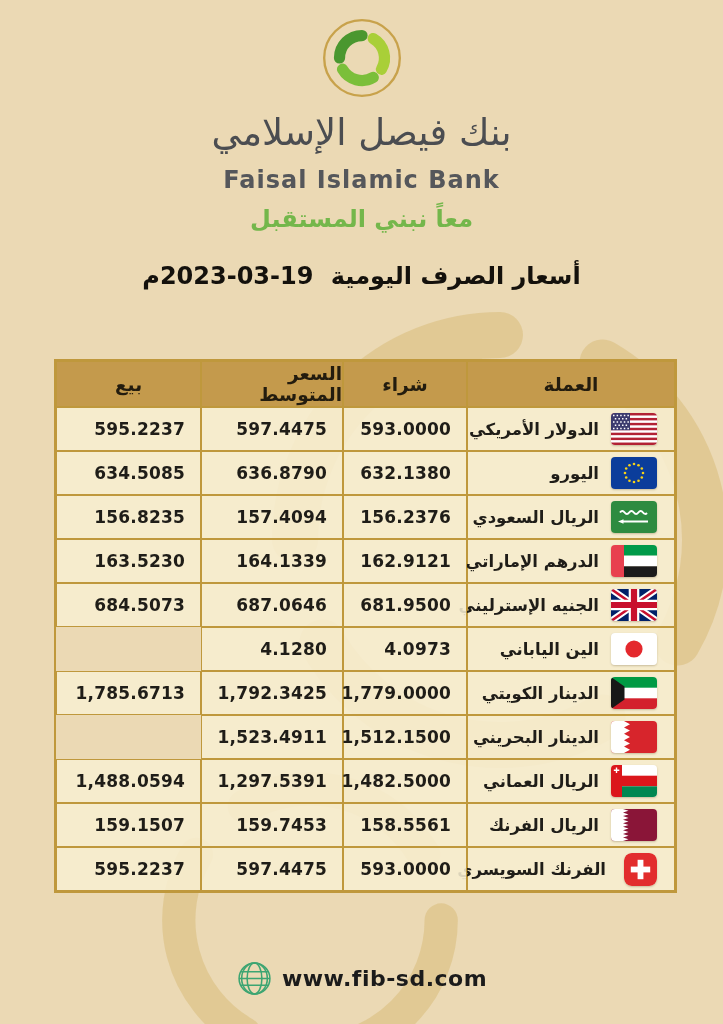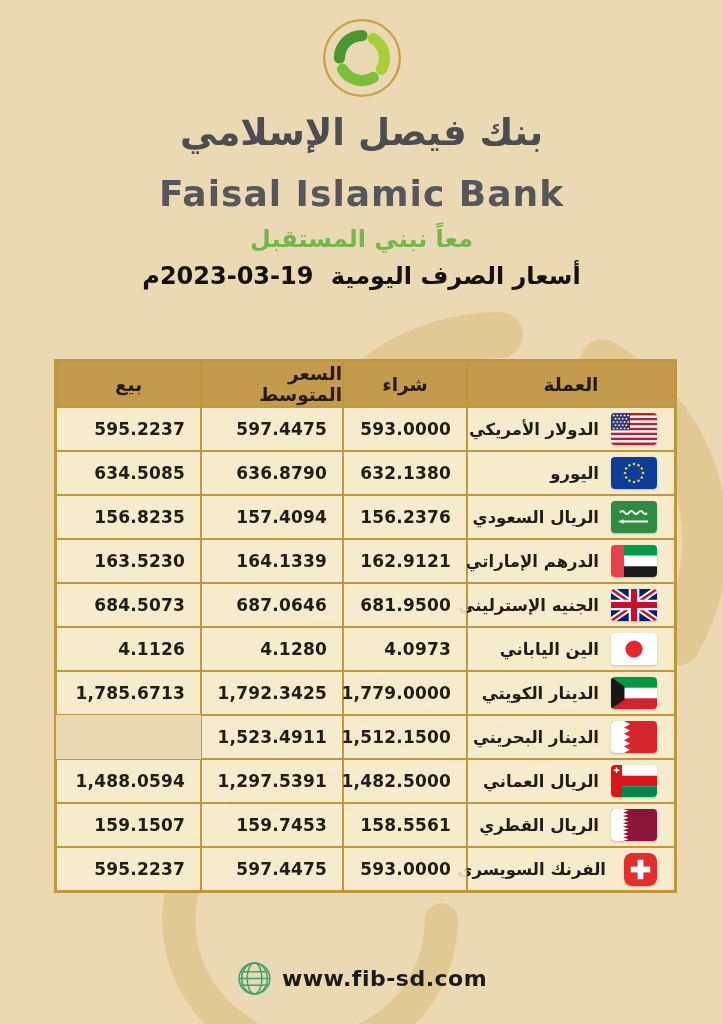--- a/index.html
+++ b/index.html
@@ -7,22 +7,22 @@
     position:relative;width:723px;height:1024px;margin:0 auto;
     background:#ebd9b4;overflow:hidden;
     font-family:"DejaVu Sans",sans-serif;color:#1f1d18;
   }
   
   .wm{position:absolute;z-index:0;pointer-events:none;}
   .wm path{fill:none;stroke:rgba(203,166,77,0.30);stroke-linecap:round;}
   
   .bank-header{position:relative;z-index:1;text-align:center;padding-top:12px;}
   .logo{width:92px;height:92px;display:inline-block;}
-  .bank-ar{font-size:37px;font-weight:bold;color:#4b4d51;margin-top:4px;line-height:1.15;}
-  .bank-en{font-size:36px;font-weight:bold;color:#55575b;letter-spacing:1px;margin-top:18px;}
+  .bank-ar{font-size:37px;font-weight:normal;color:#4b4d51;margin-top:4px;line-height:1.15;}
+  .bank-en{font-size:24px;font-weight:bold;color:#55575b;letter-spacing:1px;margin-top:11px;}
   .tagline{font-size:24px;font-weight:bold;color:#74b74b;margin-top:11px;}
   
   .title{position:absolute;z-index:1;left:0;right:0;top:262px;text-align:center;
          font-size:24px;font-weight:bold;color:#14110c;}
   .title-date{margin-right:9px;}
   
   .rates{position:absolute;z-index:1;left:54px;top:359px;border:2px solid #bf983c;}
   .grid{display:grid;grid-template-columns:208px 124px 142px 145px;direction:rtl;}
   .cell{border:1px solid #bf983c;display:flex;align-items:center;box-sizing:border-box;}
   .thead .cell{
@@ -209,21 +209,20 @@
         <span class="flag flag-jp">
               <svg viewBox="0 0 46 32">
                 <rect width="46" height="32" fill="#fff"></rect>
                 <circle cx="23" cy="16" r="8.6" fill="#e4282d"></circle>
               </svg>
             </span>
         <span>الين الياباني</span>
       </div>
       <div class="cell num">4.0973</div>
       <div class="cell num">4.1280</div>
-      <div class="cell num">4.1126</div>
     </div>
 
     <div class="grid row">
       <div class="cell cur">
         <span class="flag flag-kw">
               <svg viewBox="0 0 46 32">
                 <rect width="46" height="32" fill="#fff"></rect>
                 <rect width="46" height="10.7" fill="#009a44"></rect>
                 <rect y="21.3" width="46" height="10.7" fill="#d3212d"></rect>
                 <path d="M0 0 L13.5 9.5 V22.5 L0 32 Z" fill="#171717"></path>
@@ -269,21 +268,21 @@
     </div>
 
     <div class="grid row">
       <div class="cell cur">
         <span class="flag flag-qa">
               <svg viewBox="0 0 46 32">
                 <rect width="46" height="32" fill="#8a1538"></rect>
                 <path d="M0 0 H12 L17.5 1.8 L12 3.6 L17.5 5.4 L12 7.1 L17.5 8.9 L12 10.7 L17.5 12.4 L12 14.2 L17.5 16 L12 17.8 L17.5 19.6 L12 21.3 L17.5 23.1 L12 24.9 L17.5 26.7 L12 28.4 L17.5 30.2 L12 32 H0 Z" fill="#fff"></path>
               </svg>
             </span>
-        <span>الريال القطري</span>
+        <span>الريال الفرنك</span>
       </div>
       <div class="cell num">158.5561</div>
       <div class="cell num">159.7453</div>
       <div class="cell num">159.1507</div>
     </div>
 
     <div class="grid row">
       <div class="cell cur">
         <span class="flag flag-ch">
               <svg viewBox="0 0 34 34">

